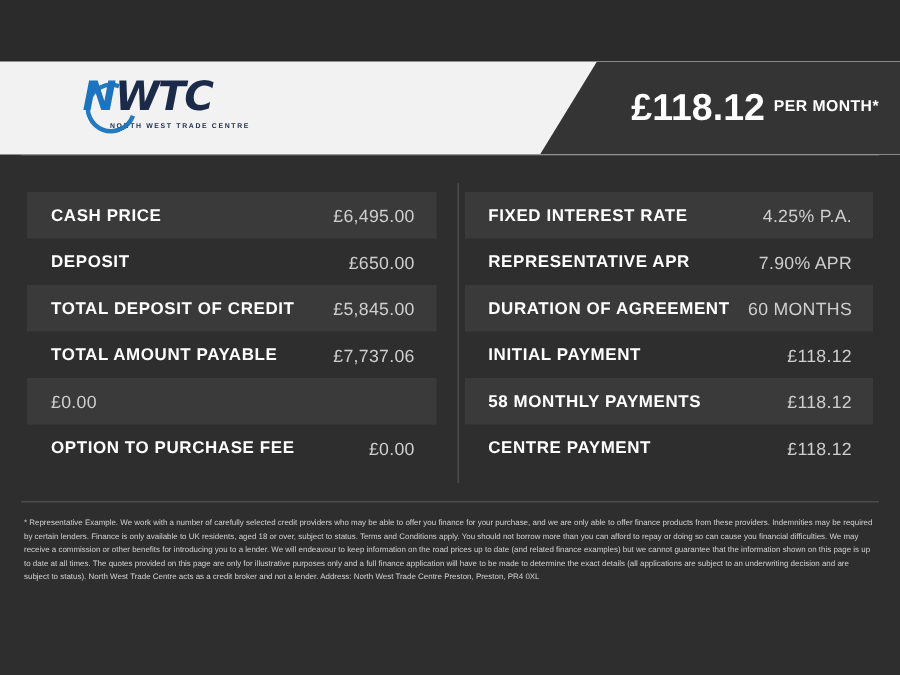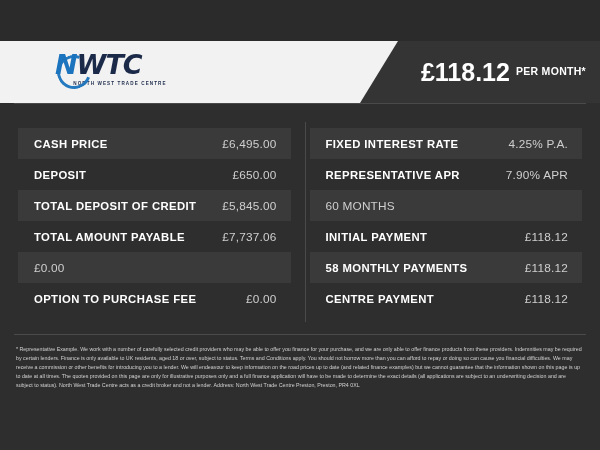--- a/index.html
+++ b/index.html
@@ -207,20 +207,21 @@
     <div class="panel right">
       <div class="row alt">
         <span class="row-label">FIXED INTEREST RATE</span>
         <span class="row-value">4.25% P.A.</span>
       </div>
       <div class="row">
         <span class="row-label">REPRESENTATIVE APR</span>
         <span class="row-value">7.90% APR</span>
       </div>
       <div class="row alt">
+        <span class="row-label">DURATION OF AGREEMENT</span>
         <span class="row-value">60 MONTHS</span>
       </div>
       <div class="row">
         <span class="row-label">INITIAL PAYMENT</span>
         <span class="row-value">£118.12</span>
       </div>
       <div class="row alt">
         <span class="row-label">58 MONTHLY PAYMENTS</span>
         <span class="row-value">£118.12</span>
       </div>

